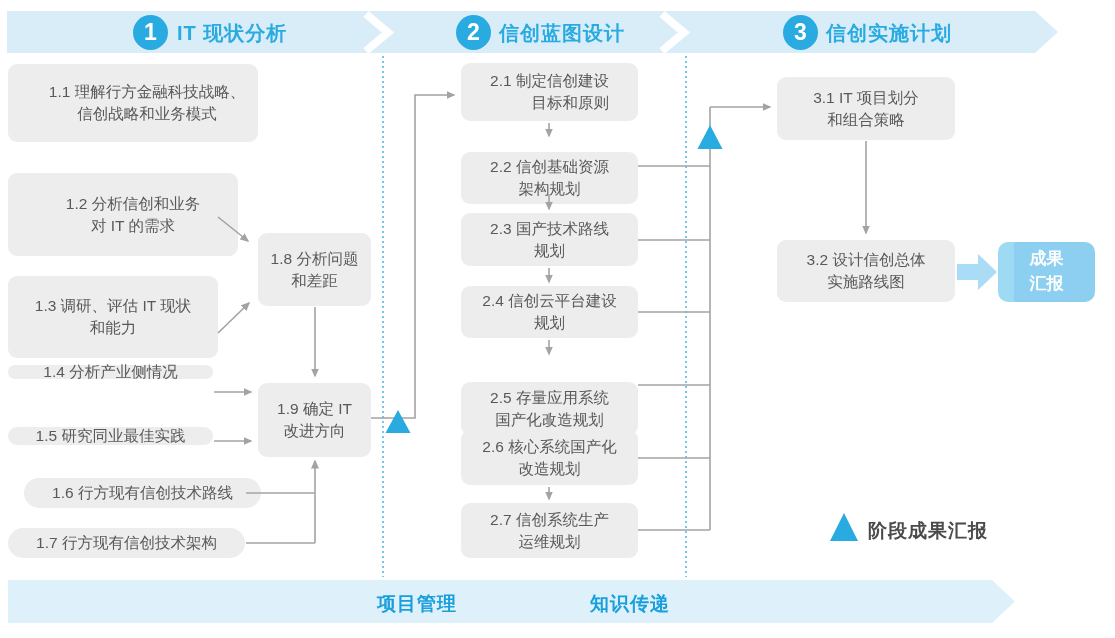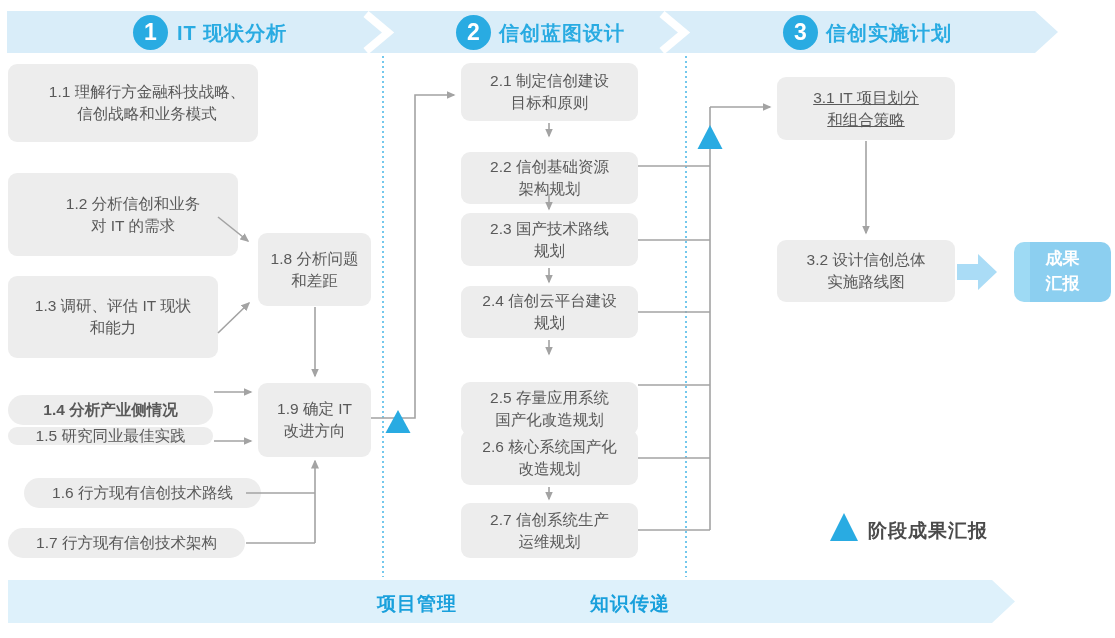--- a/index.html
+++ b/index.html
@@ -14,21 +14,21 @@
         color:#fff;font-weight:bold;font-size:23px;display:flex;align-items:center;justify-content:center;top:15px;}
   .phase-title{position:absolute;top:20px;color:#29abe2;font-weight:bold;font-size:20px;letter-spacing:1px;}
   
   .gbox{position:absolute;background:#ededed;border-radius:9px;color:#595959;font-size:15.5px;
         line-height:1.4;display:flex;align-items:center;justify-content:center;text-align:center;
         white-space:pre-line;}
   .pill{border-radius:16px;}
   
   .deliv{position:absolute;border-radius:10px;background:linear-gradient(90deg,#9edaf4 0 16px,#8ccff0 16px);
         color:#fff;font-weight:bold;font-size:17px;line-height:1.45;display:flex;align-items:center;
-        justify-content:center;text-align:center;white-space:pre-line;margin-left:16px;}
+        justify-content:center;text-align:center;white-space:pre-line;}
   .footer-label{position:absolute;top:591px;color:#19a0dc;font-weight:bold;font-size:19px;letter-spacing:1px;}
   .legend-label{position:absolute;left:868px;top:518px;color:#4a4a4a;font-weight:bold;font-size:19px;letter-spacing:1px;}
   svg.overlay{position:absolute;left:0;top:0;pointer-events:none;}
 </style>
 </head>
 <body>
 
 <div class="canvas">
 
   <div class="band band-top"></div>
@@ -48,45 +48,45 @@
   <div class="band band-bottom"></div>
   <div class="footer-label" style="left:377px;">项目管理</div>
   <div class="footer-label" style="left:590px;">知识传递</div>
 
   <div class="gbox" style="left:8px;top:64px;width:222px;height:78px;padding-left:28px;">1.1 理解行方金融科技战略、
 信创战略和业务模式</div>
   <div class="gbox" style="left:8px;top:173px;width:210px;height:83px;padding-left:20px;">1.2 分析信创和业务
 对 IT 的需求</div>
   <div class="gbox" style="left:8px;top:276px;width:210px;height:82px;">1.3 调研、评估 IT 现状
 和能力</div>
-  <div class="gbox pill" style="left:8px;top:395px;width:205px;height:30px;font-weight:bold;">1.4 分析产业侧情况</div>
+  <div class="gbox pill" style="left:8px;top:365px;width:205px;height:14px;">1.4 分析产业侧情况</div>
   <div class="gbox pill" style="left:8px;top:427px;width:205px;height:18px;text-align:right;">1.5 研究同业最佳实践</div>
   <div class="gbox pill" style="left:24px;top:478px;width:237px;height:30px;">1.6 行方现有信创技术路线</div>
   <div class="gbox pill" style="left:8px;top:528px;width:237px;height:30px;">1.7 行方现有信创技术架构</div>
   <div class="gbox" style="left:258px;top:233px;width:113px;height:73px;">1.8 分析问题
 和差距</div>
   <div class="gbox" style="left:258px;top:383px;width:113px;height:74px;">1.9 确定 IT
 改进方向</div>
 
-  <div class="gbox" style="left:461px;top:63px;width:177px;height:58px;">2.1 制定信创建设
+  <div class="gbox" style="left:461px;top:63px;width:177px;height:58px;text-align:right;">2.1 制定信创建设
 目标和原则</div>
   <div class="gbox" style="left:461px;top:152px;width:177px;height:52px;">2.2 信创基础资源
 架构规划</div>
   <div class="gbox" style="left:461px;top:213px;width:177px;height:53px;">2.3 国产技术路线
 规划</div>
   <div class="gbox" style="left:461px;top:286px;width:177px;height:52px;">2.4 信创云平台建设
 规划</div>
   <div class="gbox" style="left:461px;top:358px;width:177px;height:53px;margin-top:24px;">2.5 存量应用系统
 国产化改造规划</div>
   <div class="gbox" style="left:461px;top:430px;width:177px;height:55px;">2.6 核心系统国产化
 改造规划</div>
   <div class="gbox" style="left:461px;top:503px;width:177px;height:55px;">2.7 信创系统生产
 运维规划</div>
 
-  <div class="gbox" style="left:777px;top:77px;width:178px;height:63px;text-decoration:underline;">3.1 IT 项目划分
+  <div class="gbox" style="left:777px;top:77px;width:178px;height:63px;">3.1 IT 项目划分
 和组合策略</div>
   <div class="gbox" style="left:777px;top:240px;width:178px;height:62px;">3.2 设计信创总体
 实施路线图</div>
   <div class="deliv" style="left:998px;top:242px;width:97px;height:60px;">成果
 汇报</div>
 
   <div class="legend-label">阶段成果汇报</div>
 
   <svg class="overlay" width="1115" height="638" viewBox="0 0 1115 638">
     <defs>

